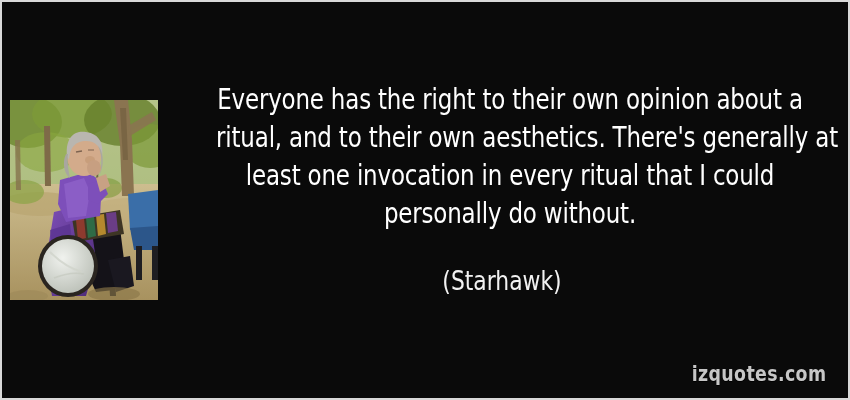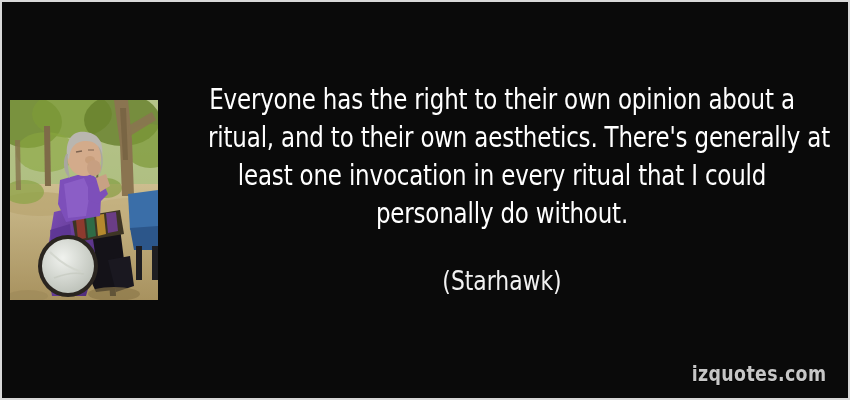--- a/index.html
+++ b/index.html
@@ -35,21 +35,21 @@
 
   .portrait svg {
     display: block;
     width: 148px;
     height: 200px;
   }
 
   
   .quote-block {
     position: absolute;
-    left: 166px;
+    left: 174px;
     top: 78px;
     width: 668px;
     text-align: center;
   }
 
   .quote-line {
     color: #ffffff;
     font-family: "DejaVu Sans Condensed", "Liberation Sans Narrow", "Liberation Sans", sans-serif;
     font-size: 29px;
     line-height: 38px;

